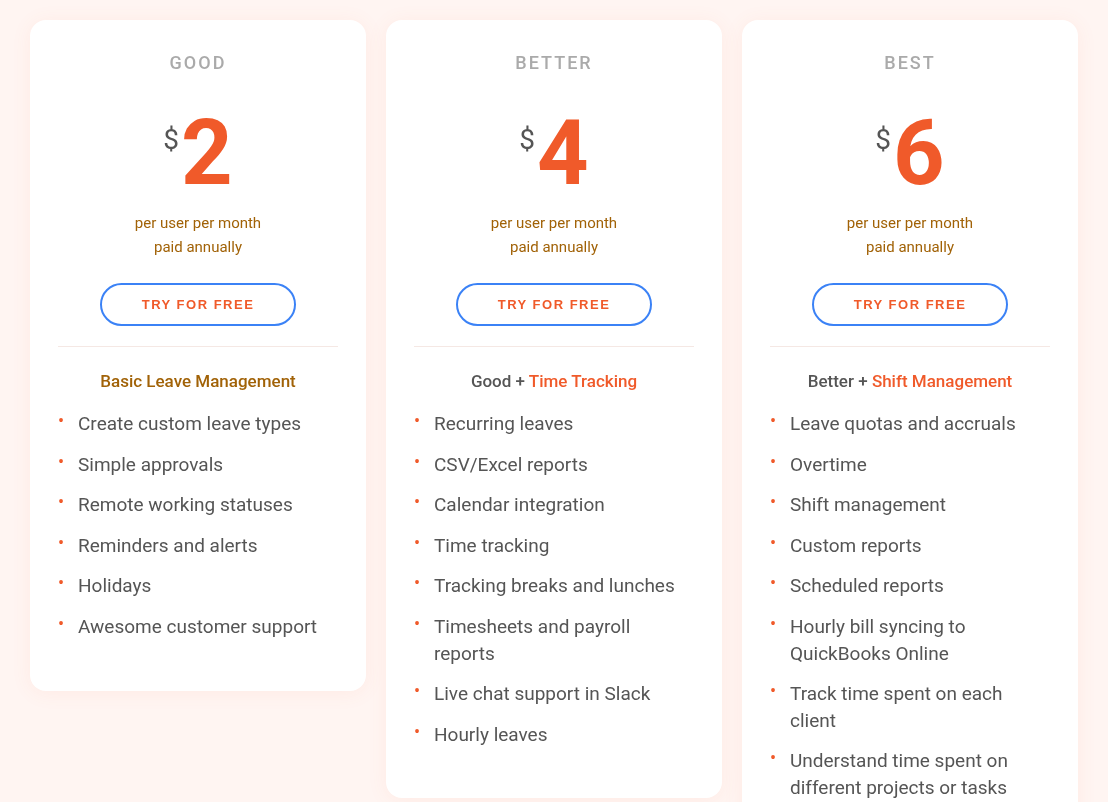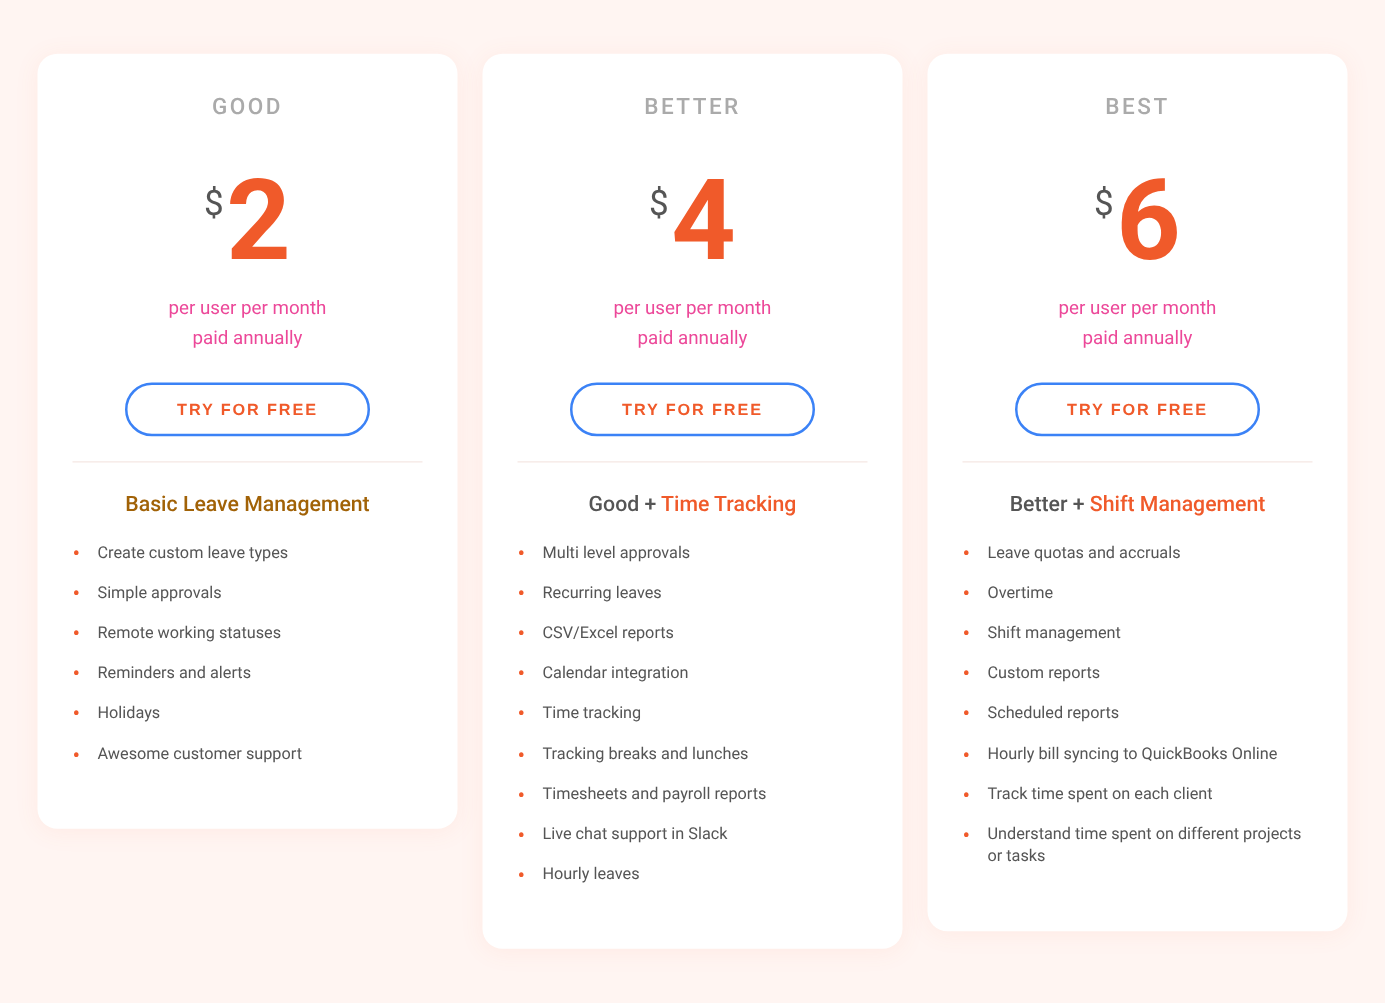--- a/index.html
+++ b/index.html
@@ -60,21 +60,21 @@
 
     .price-amount {
       font-size: 90px;
       font-weight: 700;
       color: #f05a2a;
       line-height: 1;
     }
 
     .price-desc {
       font-size: 15px;
-      color: #ec4899;
+      color: #a16207;
       line-height: 1.6;
       margin-bottom: 24px;
     }
 
     .try-btn {
       display: inline-block;
       border: 2px solid #3b82f6;
       border-radius: 50px;
       padding: 12px 40px;
       color: #f05a2a;
@@ -106,21 +106,21 @@
 
     .feature-list {
       list-style: none;
       text-align: left;
     }
 
     .feature-list li {
       position: relative;
       padding-left: 20px;
       margin-bottom: 14px;
-      font-size: 13px;
+      font-size: 19px;
       color: #555;
       line-height: 1.4;
     }
 
     .feature-list li::before {
       content: '•';
       position: absolute;
       left: 0;
       color: #f05a2a;
       font-size: 18px;
@@ -170,21 +170,20 @@
     <div class="price-desc">
       <span>per user per month</span><br>
       <span>paid annually</span>
     </div>
     <button class="try-btn">TRY FOR FREE</button>
     <hr class="divider">
     <div class="section-title">
       <span>Good + </span><span class="highlight">Time Tracking</span>
     </div>
     <ul class="feature-list">
-      <li>Multi level approvals</li>
       <li>Recurring leaves</li>
       <li>CSV/Excel reports</li>
       <li>Calendar integration</li>
       <li>Time tracking</li>
       <li>Tracking breaks and lunches</li>
       <li>Timesheets and payroll reports</li>
       <li>Live chat support in Slack</li>
       <li>Hourly leaves</li>
     </ul>
   </div>

